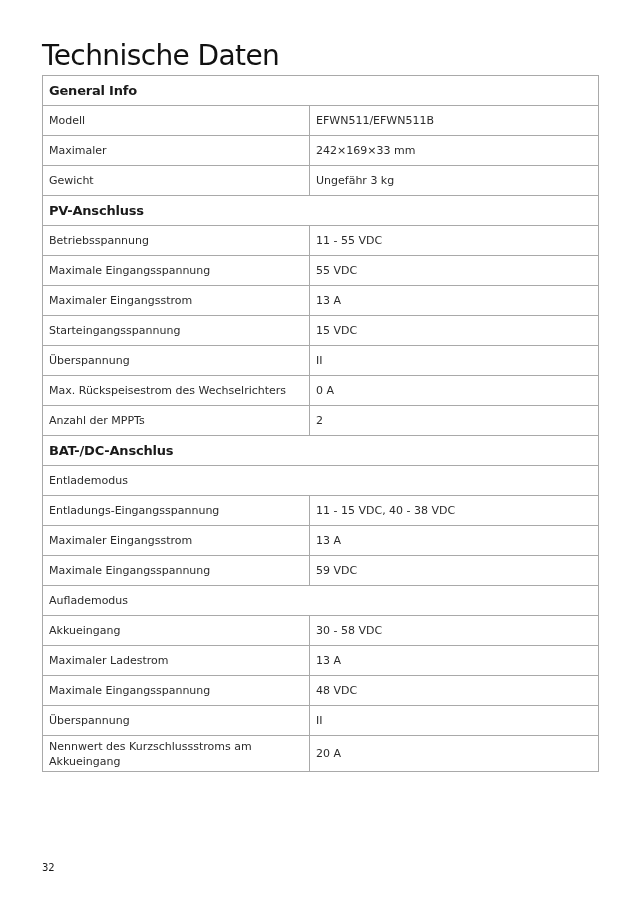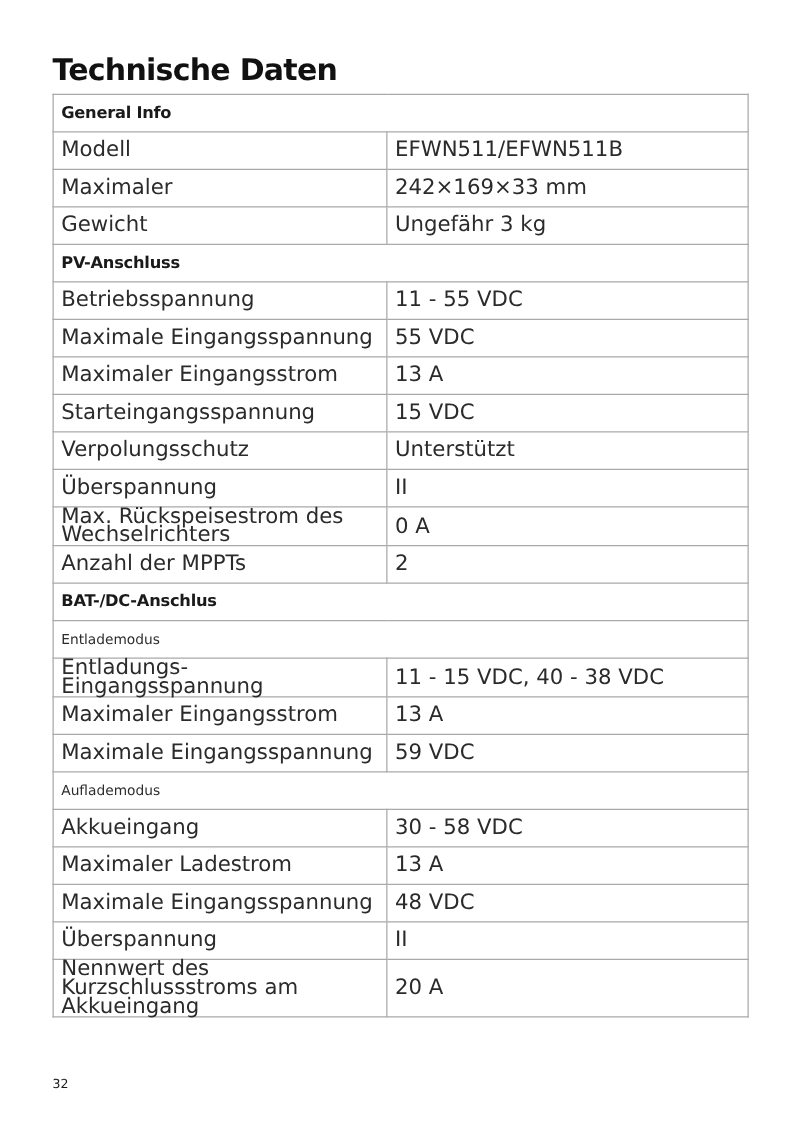--- a/index.html
+++ b/index.html
@@ -14,39 +14,39 @@
       font-family: "DejaVu Sans", sans-serif;
       color: #1a1a1a;
       overflow: hidden;
     }
     .page-title {
       position: absolute;
       left: 42px;
       top: 36px;
       margin: 0;
       font-family: "DejaVu Sans", sans-serif;
-      font-weight: bold;
-      font-size: 24px;
+      font-weight: normal;
+      font-size: 28px;
       letter-spacing: -0.6px;
       color: #111111;
       line-height: 40px;
     }
     table.spec {
       position: absolute;
       left: 42px;
       top: 75px;
       width: 556px;
       border-collapse: collapse;
       table-layout: fixed;
     }
     table.spec td {
       border: 1px solid #a9a9a9;
       padding: 0 6px;
       height: 29px;
-      font-size: 17px;
+      font-size: 11px;
       color: #2b2b2b;
       vertical-align: middle;
       line-height: 15px;
     }
     table.spec td.key { width: 254px; }
     table.spec td.section {
       font-size: 13px;
       font-weight: bold;
       color: #1a1a1a;
       letter-spacing: -0.2px;
@@ -106,24 +106,20 @@
       </tr>
       <tr>
         <td class="key">Maximaler Eingangsstrom</td>
         <td class="val">13 A</td>
       </tr>
       <tr>
         <td class="key">Starteingangsspannung</td>
         <td class="val">15 VDC</td>
       </tr>
       <tr>
-        <td class="key">Verpolungsschutz</td>
-        <td class="val">Unterstützt</td>
-      </tr>
-      <tr>
         <td class="key">Überspannung</td>
         <td class="val">II</td>
       </tr>
       <tr>
         <td class="key">Max. Rückspeisestrom des Wechselrichters</td>
         <td class="val">0 A</td>
       </tr>
       <tr>
         <td class="key">Anzahl der MPPTs</td>
         <td class="val">2</td>

